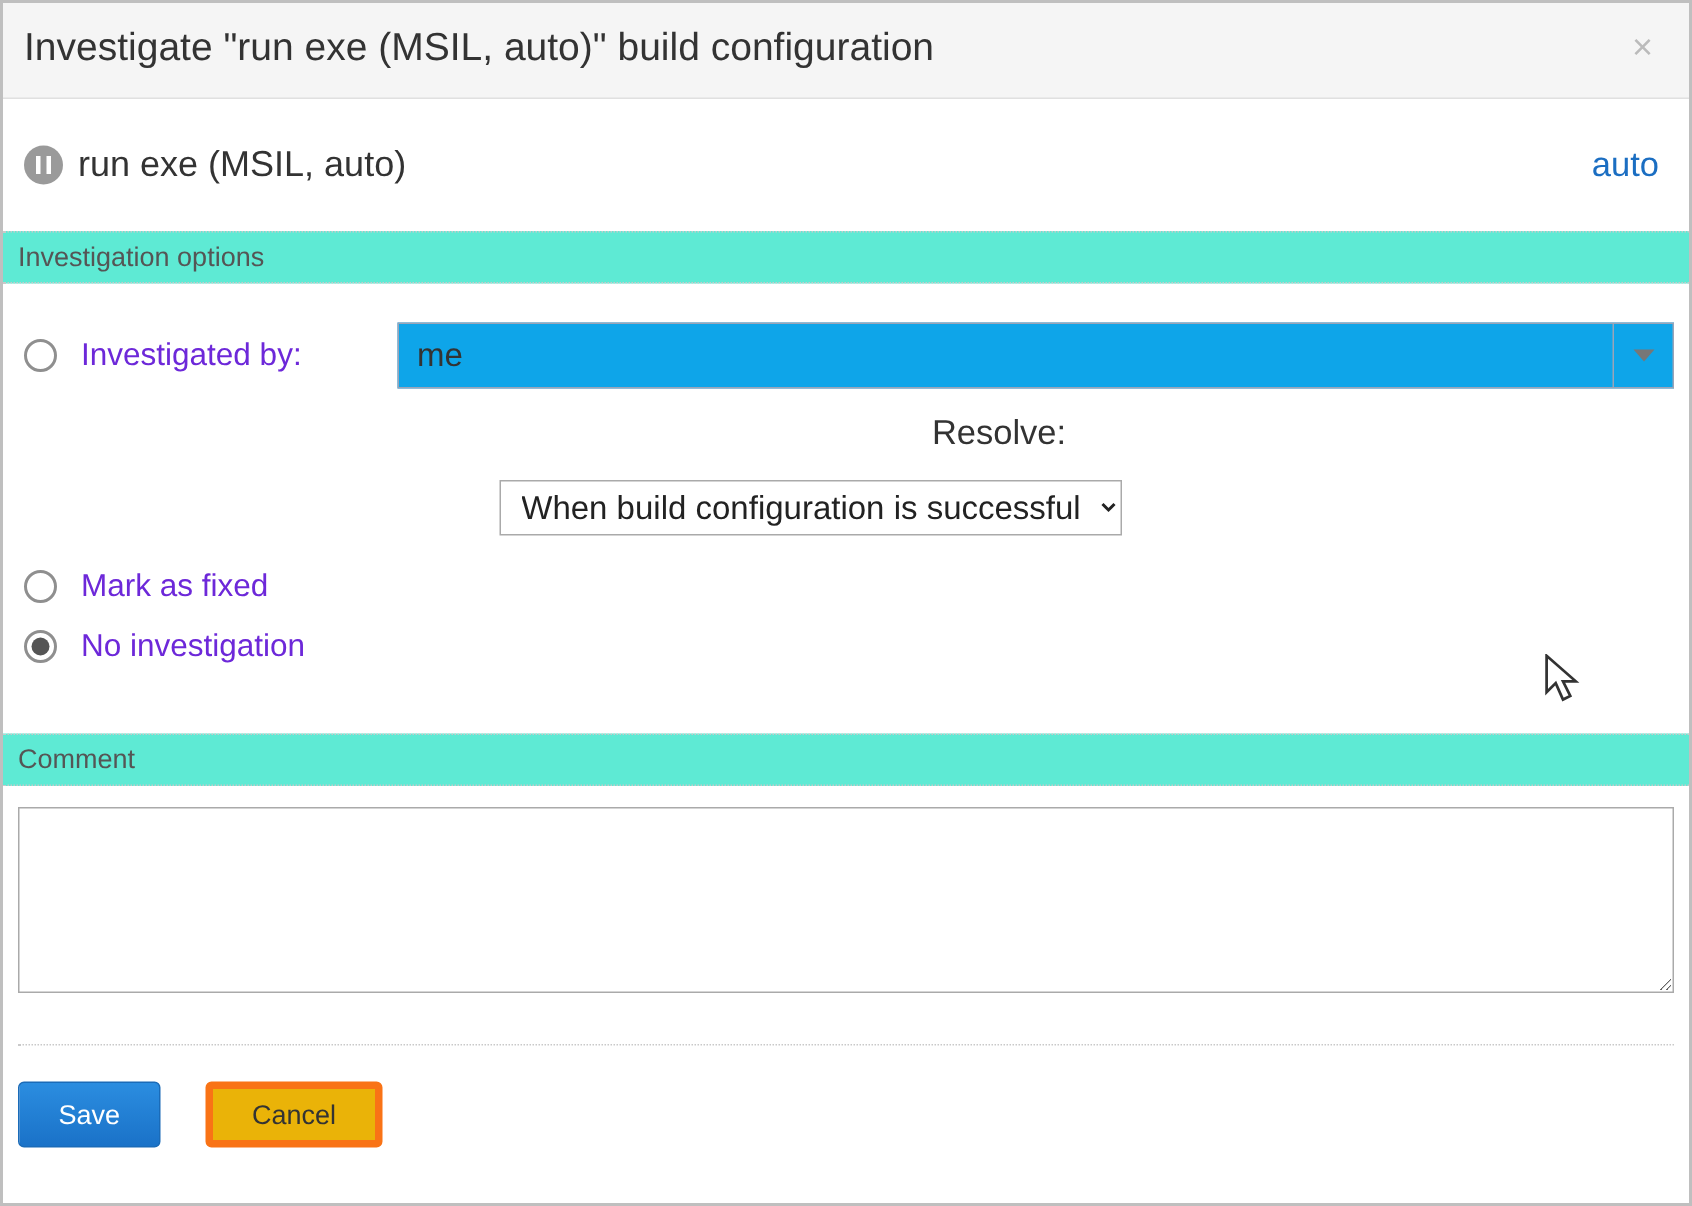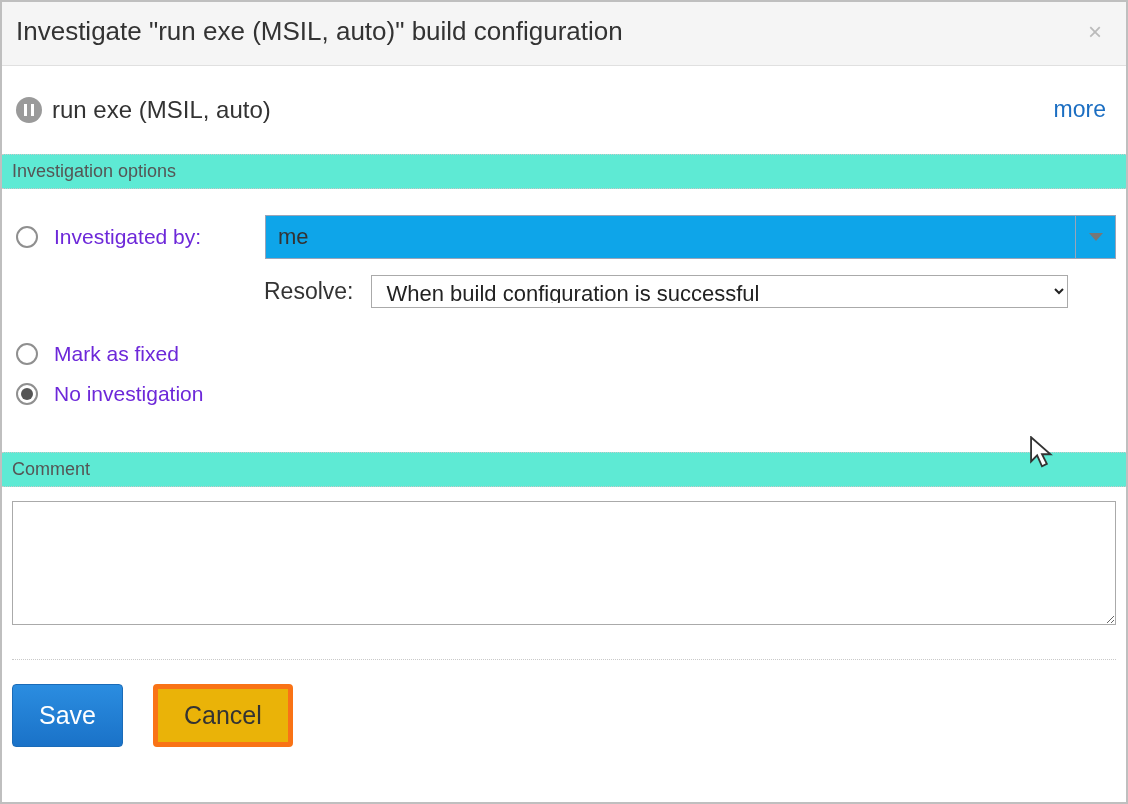--- a/index.html
+++ b/index.html
@@ -112,22 +112,23 @@
   .caret-down {
     width:0; height:0;
     border-left:7px solid transparent;
     border-right:7px solid transparent;
     border-top:8px solid #777;
   }
 
   .resolve-row {
     display:flex;
     align-items:center;
-    margin: 4px 48px 34px 0;
+    margin: 4px 48px 22px 0;
     gap:18px;
+    flex-direction:column;
   }
   .resolve-label { font-size:23px; color:#333; margin-left:252px; }
   .resolve-select {
     flex:1;
     height:33px;
     font-size:22px;
     padding:4px 10px;
     border:1px solid #aaa;
     background:#fff;
     color:#222;
@@ -147,22 +148,22 @@
 
   .divider { border-top:1px dotted #c9c9c9; margin:0 10px; }
 
   
   .footer {
     padding: 24px 10px 10px 10px;
     display:flex;
     gap:30px;
   }
   .btn {
-    font-size:25px;
-    height:63px;
+    font-size:18px;
+    height:44px;
     padding: 0 26px;
     border-radius:4px;
     cursor:pointer;
   }
   .btn-primary {
     background:#1e7fd6;
     background: linear-gradient(#2b8de0, #1a72c8);
     color:#fff;
     border:1px solid #1a6bb8;
   }
@@ -192,21 +193,21 @@
 <div class="content">
 
   <div class="config-row">
     <div class="config-left">
       <span class="pause-icon">
           <span></span>
           <span></span>
         </span>
       <span class="config-name">run exe (MSIL, auto)</span>
     </div>
-    <span class="more-link">more</span>
+    <span class="more-link">auto</span>
   </div>
 
   <div class="section-hdr">Investigation options</div>
 
   <div class="options-body">
 
     <div class="radio-row">
       <input type="radio" name="inv" class="radio" style="">
       <span class="radio-label">Investigated by:</span>
       <div class="inv-by-field">

